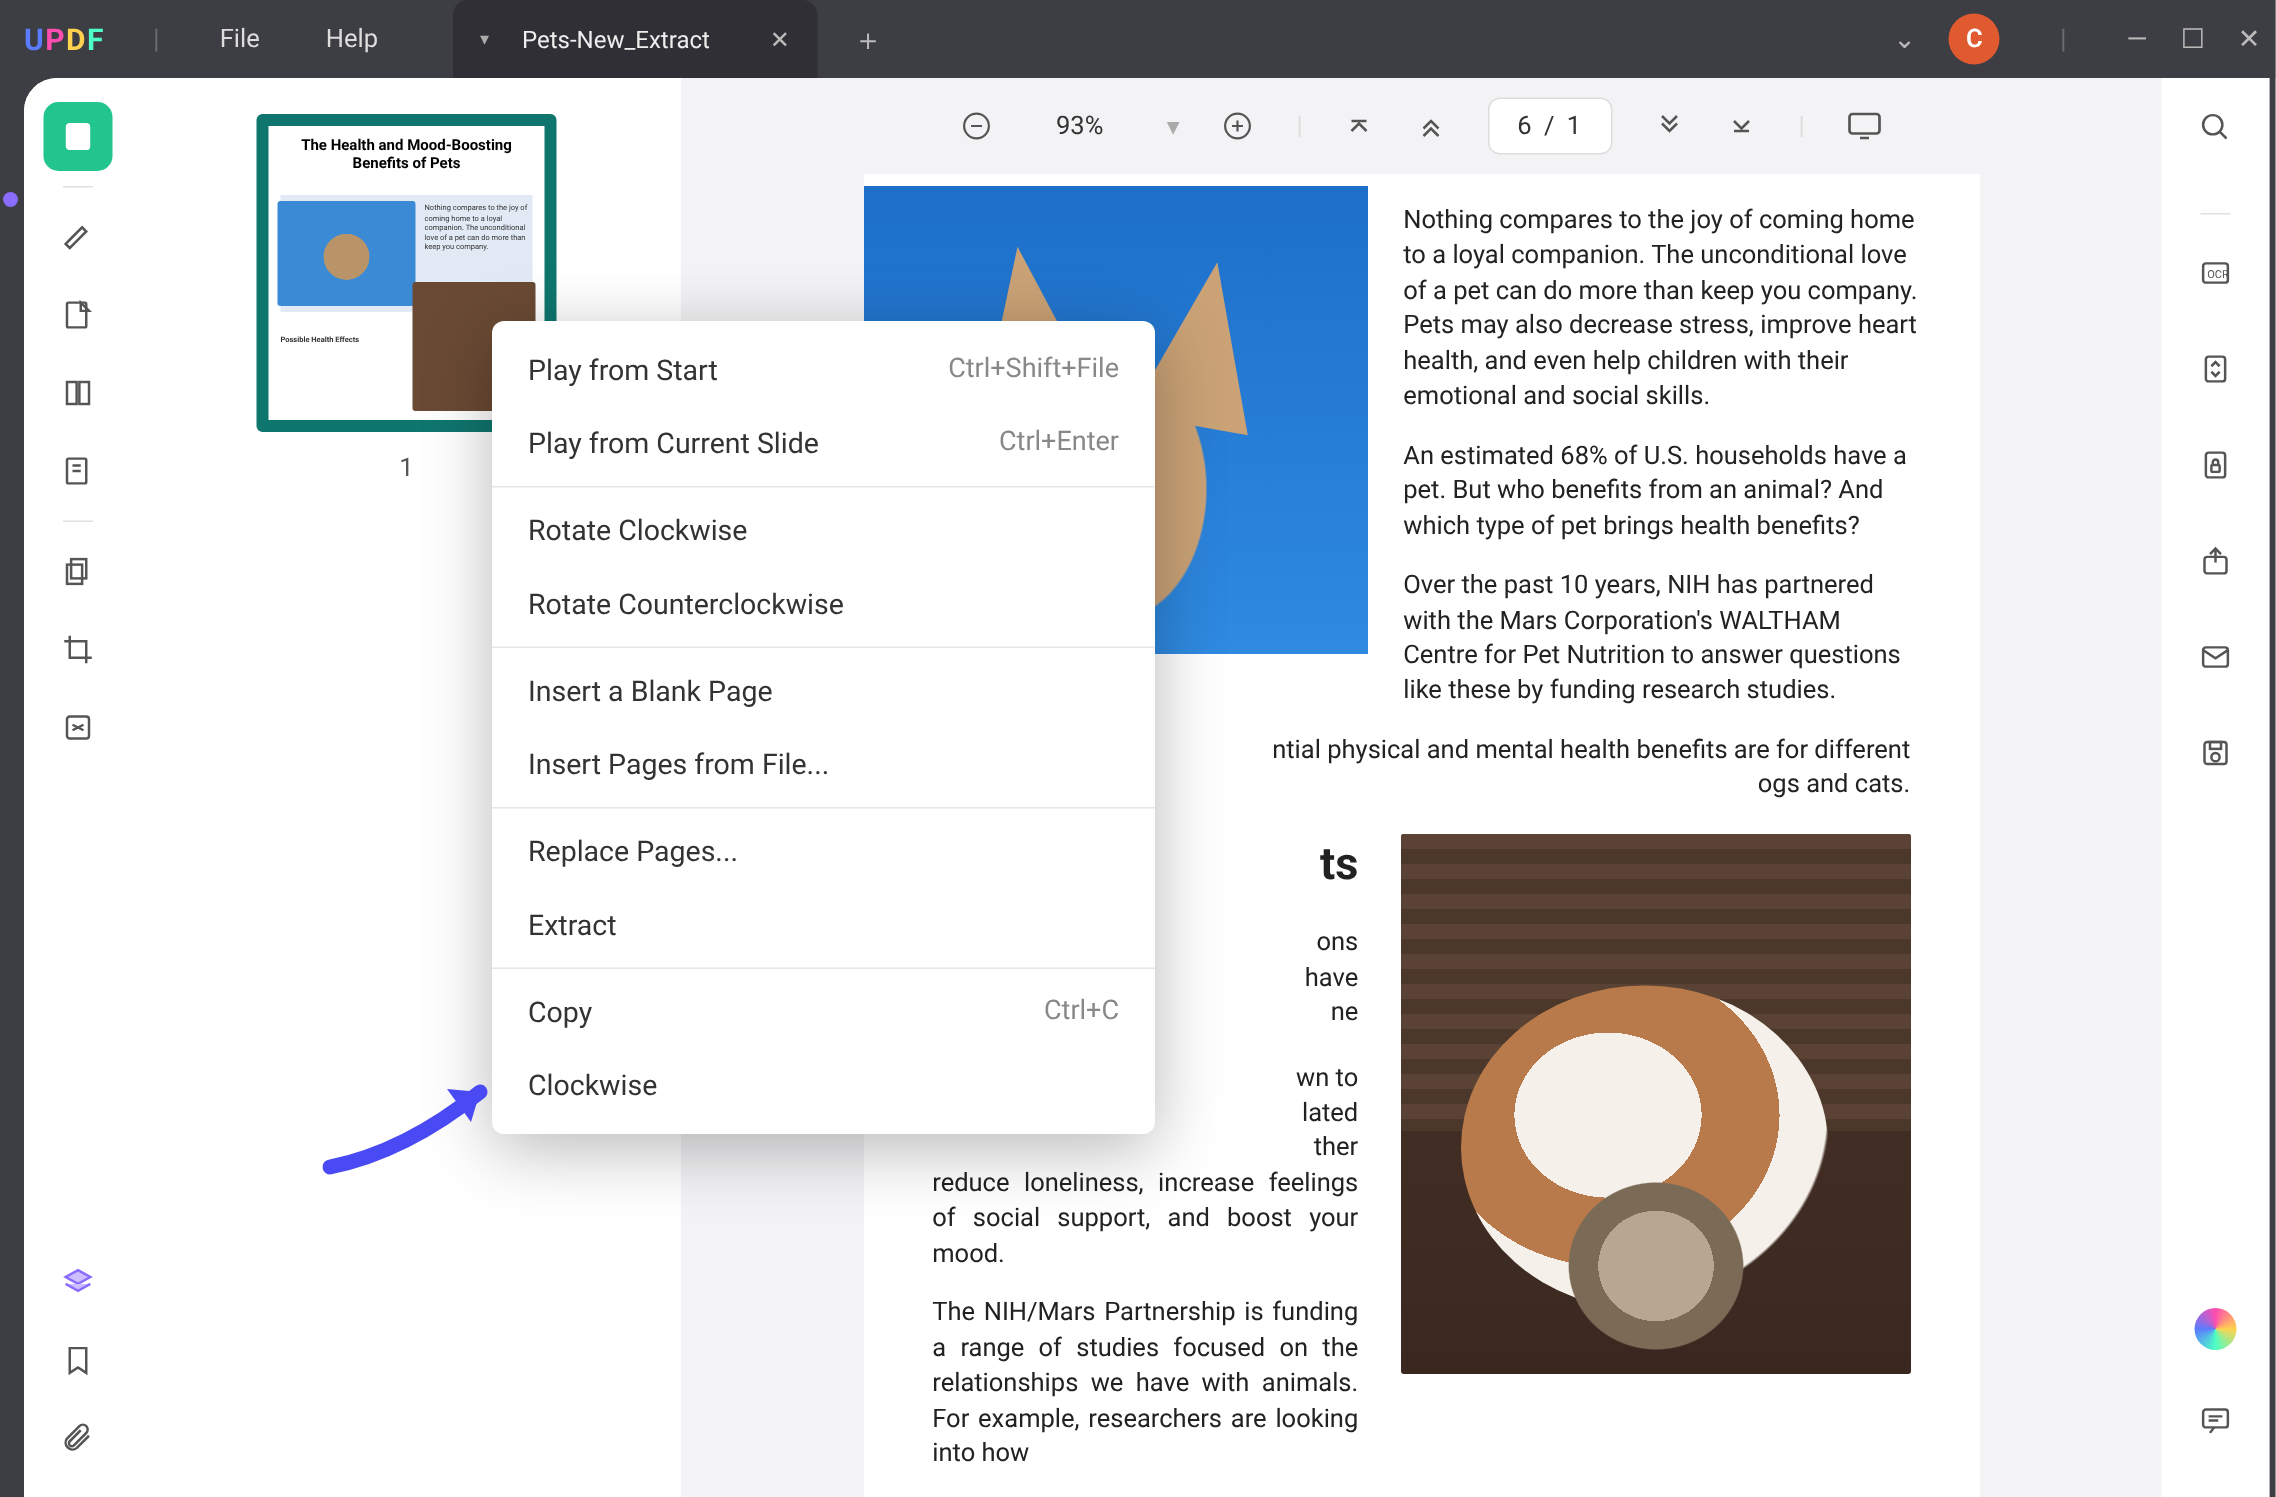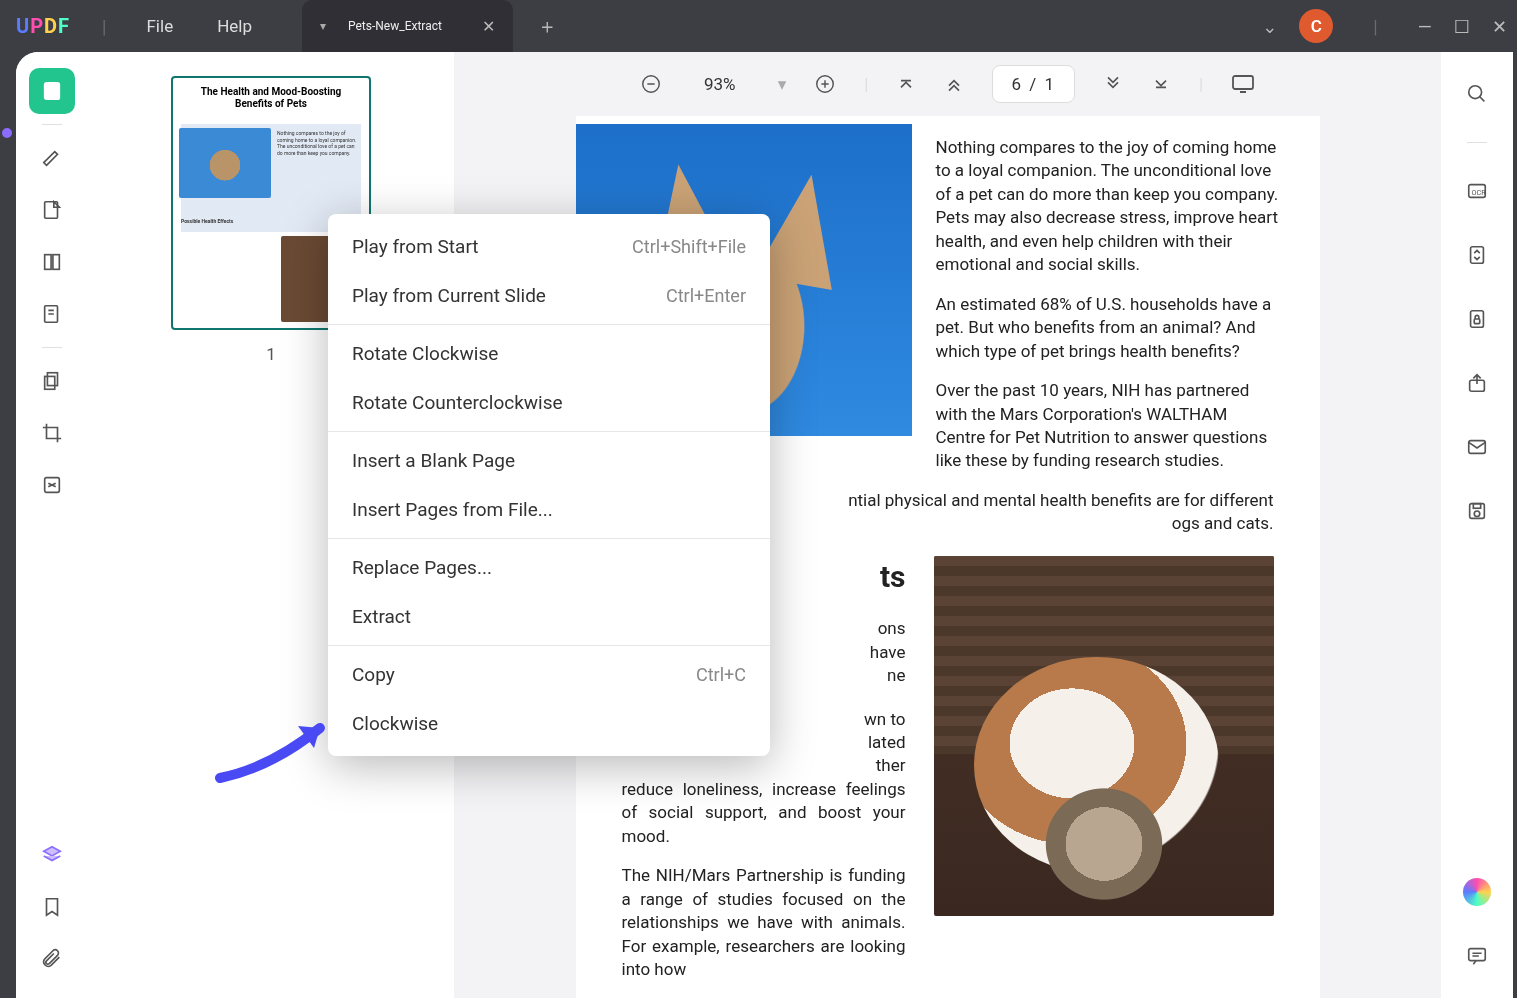--- a/index.html
+++ b/index.html
@@ -6,41 +6,41 @@
 body { width:1517px; height:998px; background:#3d3d44; overflow:hidden; position:relative; }
 
 
 .titlebar { height:52px; background:#3d3d44; display:flex; align-items:center; color:#ddd; padding:0 10px; }
 .logo { font-weight:700; font-size:20px; letter-spacing:1px; margin:0 14px 0 6px; }
 .logo .u{color:#5b7cff;}.logo .p{color:#ff4db0;}.logo .d{color:#ffd24d;}.logo .f{color:#4dffc5;}
 .tb-sep { color:#6a6a72; margin:0 18px; font-size:18px; }
 .menuitem { margin:0 22px; font-size:17px; cursor:pointer; color:#ddd; }
 .tab { display:flex; align-items:center; height:52px; background:#2f2f35; border-radius:10px 10px 0 0; padding:0 18px; margin-left:28px; position:relative; }
 .tab-chev { color:#aaa; margin-right:22px; font-size:12px; }
-.tab-title { color:#eee; font-size:12px; }
+.tab-title { color:#eee; font-size:16px; }
 .tab-close { color:#bbb; margin-left:40px; font-size:16px; cursor:pointer; }
 .newtab { color:#bbb; margin-left:24px; font-size:20px; cursor:pointer; }
 .tb-right { margin-left:auto; display:flex; align-items:center; gap:22px; }
 .tb-icon { color:#bbb; font-size:18px; cursor:pointer; }
 .avatar { width:34px; height:34px; background:#e05a2f; border-radius:50%; display:flex; align-items:center; justify-content:center; color:#fff; font-weight:600; font-size:17px; }
 
 
 .workspace { position:absolute; top:52px; left:16px; right:4px; bottom:0; background:#fff; border-radius:22px 0 0 0; display:flex; overflow:hidden; }
 .left-rail { width:72px; background:#fff; display:flex; flex-direction:column; align-items:center; padding:16px 0; gap:6px; }
 .rail-btn { width:46px; height:46px; border-radius:10px; display:flex; align-items:center; justify-content:center; cursor:pointer; }
 .rail-btn.active { background:#22c58d; }
 .rail-sep { width:20px; height:1px; background:#e0e0e0; margin:4px 0; }
 .rail-spacer { flex:1; }
 .ic { width:22px; height:22px; stroke:#555; fill:none; stroke-width:1.8; }
 .rail-btn.active .ic { stroke:#fff; fill:#fff; }
 .rail-btn.purple .ic { stroke:#8a6cff; fill:#cdbfff; }
 
 .thumbs { width:366px; background:#fff; padding:24px 28px; }
 .thumb { width:200px; margin:0 auto; }
-.thumb-page { width:200px; height:254px; border:2px solid #0f766e; border-radius:4px; background:#fff; overflow:hidden; position:relative; }
+.thumb-page { width:200px; height:212px; border:8px solid #0f766e; border-radius:4px; background:#fff; overflow:hidden; position:relative; }
 .thumb-page::before { content:""; position:absolute; left:8px; top:46px; right:8px; bottom:8px; background:linear-gradient(#3a6fb8 0 55%, transparent 55%); opacity:.15; }
 .th-title { font-size:10px; font-weight:700; text-align:center; padding:8px 12px 4px; color:#000; line-height:1.2; }
 .thumb-num { text-align:center; color:#555; margin-top:14px; font-size:17px; }
 .thumb-catimg { position:absolute; left:6px; top:50px; width:92px; height:70px; background:#3a8ad6; border-radius:2px; }
 .thumb-catimg::after { content:""; position:absolute; left:18%; top:18%; width:64%; height:64%; background:radial-gradient(circle at 50% 55%, #b89468 0 40%, transparent 41%); border-radius:50%; }
 .thumb-dogimg { position:absolute; right:6px; bottom:6px; width:82px; height:86px; background:#6a4a34; border-radius:2px; }
 .thumb-txt { position:absolute; left:8px; right:8px; color:#333; font-size:5px; line-height:1.3; }
 
 .docwrap { flex:1; background:#f3f3f5; display:flex; flex-direction:column; position:relative; }
 .toolbar { height:64px; display:flex; align-items:center; justify-content:center; gap:28px; color:#555; font-size:17px; }
@@ -60,27 +60,27 @@
 .textcol p { margin-bottom:16px; }
 
 .lower { padding:0 46px; color:#222; font-size:17px; line-height:1.38; }
 .lower-row { display:flex; gap:28px; }
 .dogimg { width:340px; height:360px; background:linear-gradient(#4a3328,#3a2820); position:relative; border-radius:2px; overflow:hidden; }
 .dogimg::before { content:""; position:absolute; top:0; left:0; right:0; height:55%; background:repeating-linear-gradient(#5a4334 0 10px,#4c382a 10px 20px); }
 .dog { position:absolute; left:12%; top:28%; width:72%; height:60%; background:radial-gradient(ellipse at 40% 40%, #f5f0ea 0 30%, #b87a4a 30% 55%, #f5f0ea 55% 70%, transparent 71%); border-radius:50%; }
 .cat2 { position:absolute; left:30%; bottom:2%; width:40%; height:36%; background:radial-gradient(ellipse at 50% 50%, #b8a690 0 40%, #7a6a56 40% 60%, transparent 61%); border-radius:50%; }
 
 .right-rail { width:72px; background:#fff; display:flex; flex-direction:column; align-items:center; padding:22px 0; gap:24px; }
-.rr-btn { width:40px; height:40px; display:flex; align-items:center; justify-content:center; cursor:pointer; }
+.rr-btn { width:40px; height:40px; display:flex; align-items:flex-start; justify-content:center; cursor:pointer; }
 .rr-spacer { flex:1; }
 .ai-logo { width:28px; height:28px; border-radius:50%; background:conic-gradient(#ff4db0,#ffd24d,#4dffc5,#5b7cff,#ff4db0); }
 
 
 .ctx { position:absolute; left:328px; top:214px; width:442px; background:#fff; border-radius:8px; box-shadow:0 10px 46px rgba(0,0,0,.28); padding:8px 0; z-index:50; font-size:19px; color:#333; }
-.ctx-item { display:flex; align-items:center; justify-content:space-between; padding:13px 24px; cursor:pointer; }
+.ctx-item { display:flex; justify-content:space-between; padding:13px 24px; cursor:pointer; }
 .ctx-sep { height:1px; background:#e6e6e8; margin:4px 0; }
 .ctx-sc { color:#888; font-size:18px; }
 
 
 .arrow { position:absolute; left:210px; top:708px; z-index:60; }
 .arrow svg { width:140px; height:80px; }
 
 
 .edge-dot { position:absolute; left:2px; top:128px; width:10px; height:10px; background:#8a6cff; border-radius:50%; z-index:5; }
 </style>

